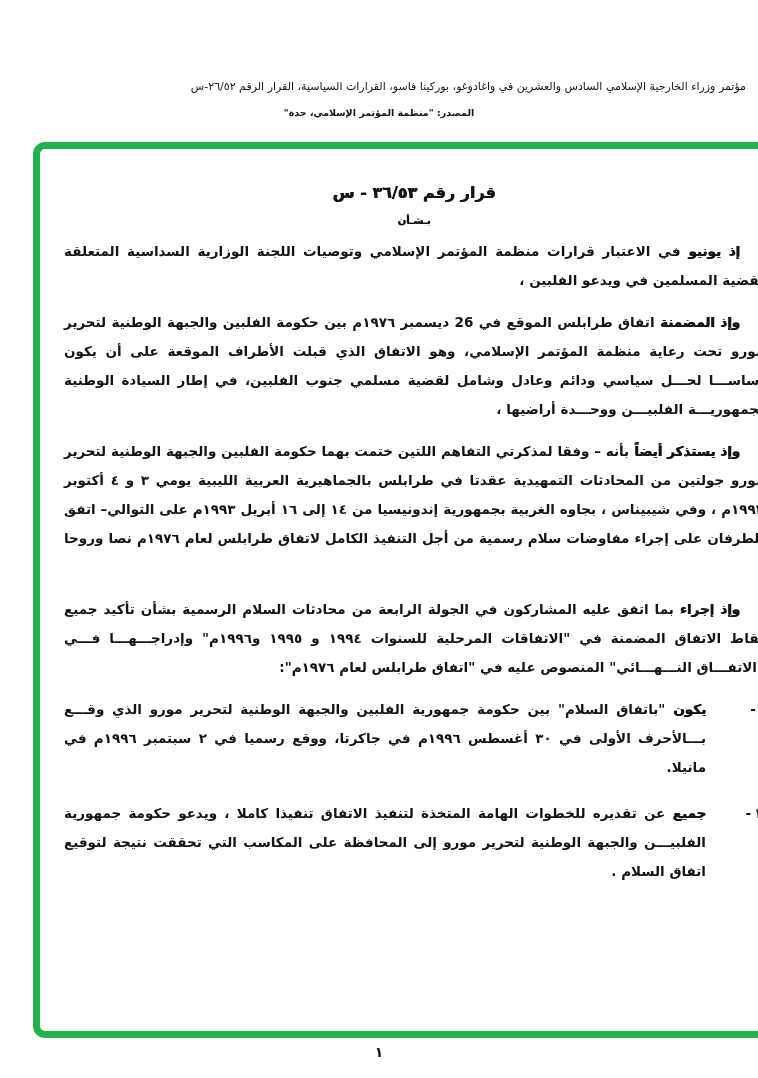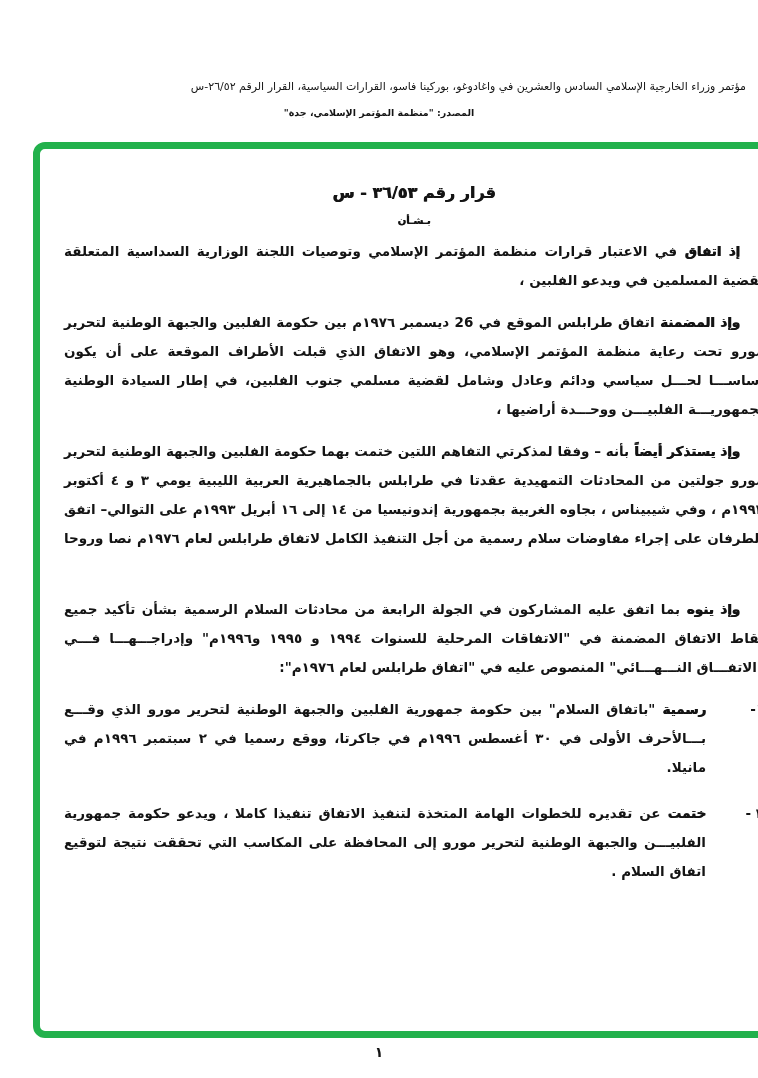--- a/index.html
+++ b/index.html
@@ -83,35 +83,35 @@
 <div class="header-line2">المصدر:  "منظمة المؤتمر الإسلامي، جدة"</div>
 
 <div class="frame">
 
   <div class="title-block">
     <div class="title-line1">قرار رقم ٣٦/٥٣ - س</div>
     <div class="title-line2">بـشـأن</div>
   </div>
 
 
-  <p class="body-par"><span class="lead">إذ اتفاق</span><span> في الاعتبار قرارات منظمة المؤتمر الإسلامي وتوصيات اللجنة الوزارية السداسية المتعلقة بقضية المسلمين في ويدعو الفلبين ،</span></p>
+  <p class="body-par"><span class="lead">إذ يونيو</span><span> في الاعتبار قرارات منظمة المؤتمر الإسلامي وتوصيات اللجنة الوزارية السداسية المتعلقة بقضية المسلمين في ويدعو الفلبين ،</span></p>
 
   <p class="body-par"><span class="lead">وإذ المضمنة</span><span> اتفاق طرابلس الموقع في 26 ديسمبر ١٩٧٦م بين حكومة الفلبين والجبهة الوطنية لتحرير مورو تحت رعاية منظمة المؤتمر الإسلامي، وهو الاتفاق الذي قبلت الأطراف الموقعة على أن يكون أساســـا لحـــل سياسي ودائم وعادل وشامل لقضية مسلمي جنوب الفلبين، في إطار السيادة الوطنية لجمهوريـــة الفلبيـــن ووحـــدة أراضيها ،</span></p>
 
   <p class="body-par"><span class="lead">وإذ يستذكر أيضاً</span><span> بأنه – وفقا لمذكرتي التفاهم اللتين ختمت بهما حكومة الفلبين والجبهة الوطنية لتحرير مورو جولتين من المحادثات التمهيدية عقدتا في طرابلس بالجماهيرية العربية الليبية يومي ٣ و ٤ أكتوبر ١٩٩٢م ، وفي شيبيناس ، بجاوه الغربية بجمهورية إندونيسيا من ١٤ إلى ١٦ أبريل ١٩٩٣م على التوالي– اتفق الطرفان على إجراء مفاوضات سلام رسمية من أجل التنفيذ الكامل لاتفاق طرابلس لعام ١٩٧٦م نصا وروحا ،</span></p>
 
 
-  <p class="body-par"><span class="lead">وإذ ينوه</span><span> بما اتفق عليه المشاركون في الجولة الرابعة من محادثات السلام الرسمية بشأن تأكيد جميع نقاط الاتفاق المضمنة في "الاتفاقات المرحلية للسنوات ١٩٩٤ و ١٩٩٥ و١٩٩٦م" وإدراجـــهـــا فـــي "الاتفـــاق النـــهـــائي" المنصوص عليه في "اتفاق طرابلس لعام ١٩٧٦م":</span></p>
+  <p class="body-par"><span class="lead">وإذ إجراء</span><span> بما اتفق عليه المشاركون في الجولة الرابعة من محادثات السلام الرسمية بشأن تأكيد جميع نقاط الاتفاق المضمنة في "الاتفاقات المرحلية للسنوات ١٩٩٤ و ١٩٩٥ و١٩٩٦م" وإدراجـــهـــا فـــي "الاتفـــاق النـــهـــائي" المنصوص عليه في "اتفاق طرابلس لعام ١٩٧٦م":</span></p>
 
   <div class="items">
     <div class="item">
       <div class="item-marker">١-</div>
-      <div class="item-body"><span class="lead">رسمية</span><span> "باتفاق السلام" بين حكومة جمهورية الفلبين والجبهة الوطنية لتحرير مورو الذي وقـــع بـــالأحرف الأولى في ٣٠ أغسطس ١٩٩٦م في جاكرتا، ووقع رسميا في ٢ سبتمبر ١٩٩٦م في مانيلا.</span></div>
+      <div class="item-body"><span class="lead">يكون</span><span> "باتفاق السلام" بين حكومة جمهورية الفلبين والجبهة الوطنية لتحرير مورو الذي وقـــع بـــالأحرف الأولى في ٣٠ أغسطس ١٩٩٦م في جاكرتا، ووقع رسميا في ٢ سبتمبر ١٩٩٦م في مانيلا.</span></div>
     </div>
     <div class="item">
       <div class="item-marker">٢ -</div>
-      <div class="item-body"><span class="lead">ختمت</span><span> عن تقديره للخطوات الهامة المتخذة لتنفيذ الاتفاق تنفيذا كاملا ، ويدعو حكومة جمهورية الفلبيـــن والجبهة الوطنية لتحرير مورو إلى المحافظة على المكاسب التي تحققت نتيجة لتوقيع اتفاق السلام .</span></div>
+      <div class="item-body"><span class="lead">جميع</span><span> عن تقديره للخطوات الهامة المتخذة لتنفيذ الاتفاق تنفيذا كاملا ، ويدعو حكومة جمهورية الفلبيـــن والجبهة الوطنية لتحرير مورو إلى المحافظة على المكاسب التي تحققت نتيجة لتوقيع اتفاق السلام .</span></div>
     </div>
   </div>
 
 </div>
 
 <div class="page-number">١</div>
 
 </body></html>

